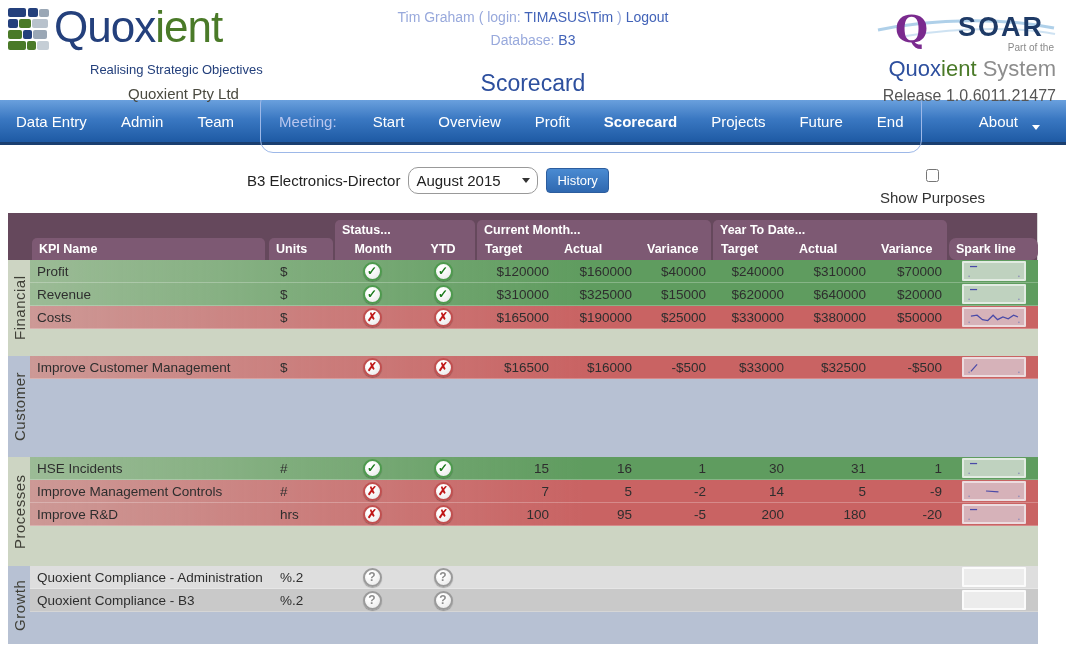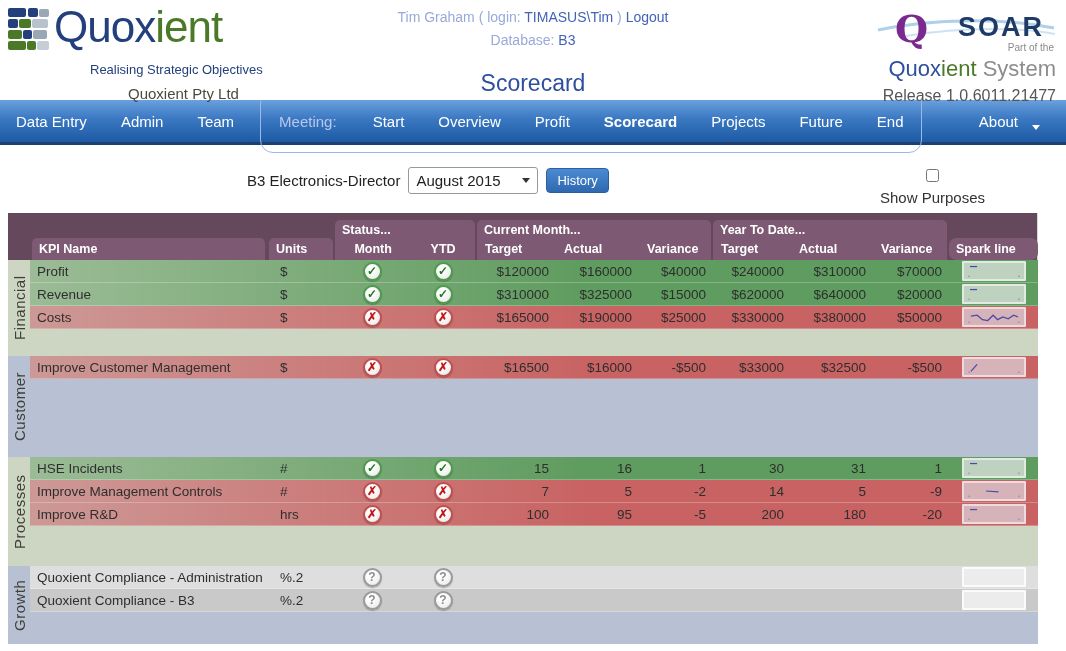--- a/index.html
+++ b/index.html
@@ -51,21 +51,21 @@
   .nav-item.active{font-weight:bold;}
   .meeting-pill{display:flex; gap:36px; align-items:center; border:1px solid #9db8e8; border-radius:13px; padding:22px 18px; margin-left:26px;}
   .meeting-label{color:#b9c6ee;}
   .about{margin-left:auto; margin-right:10px; display:flex; align-items:flex-end; gap:14px; cursor:pointer;}
   .caret{width:0; height:0; border-left:4px solid transparent; border-right:4px solid transparent; border-top:5px solid #fff; display:inline-block;}
 
   
   .controls{position:relative; height:68px;}
   .controls-center{position:absolute; left:247px; top:22px; display:flex; align-items:center; gap:8px;}
   .sc-label{font-size:15px; color:#222;}
-  .period-select{width:130px; height:27px; background:#fff; border:1px solid #999; border-radius:3px; display:flex; align-items:center; padding:0 7px; font-size:15px; color:#222; cursor:pointer;}
+  .period-select{width:130px; height:27px; background:#fff; border:1px solid #999; border-radius:10px; display:flex; align-items:center; padding:0 7px; font-size:15px; color:#222; cursor:pointer;}
   .period-select .sel-caret{margin-left:auto; width:0; height:0; border-left:4px solid transparent; border-right:4px solid transparent; border-top:5px solid #333;}
   .history-btn{height:25px; padding:0 10px; font-size:13px; color:#fff; background:linear-gradient(180deg,#4a8bd2,#2f68b0); border:1px solid #2c5d9e; border-radius:4px; display:flex; align-items:center; cursor:pointer;}
   .show-purposes{position:absolute; right:81px; top:24px; display:flex; align-items:center; gap:7px; font-size:15px; color:#333;flex-direction:column;}
   .show-purposes input{width:13px; height:13px; cursor:pointer;}
 
   
   .scorecard{width:1030px; margin-left:8px; border-right:1px solid #d8d8d8;}
   .thead{position:relative; height:47px; background:var(--header-purple); color:#fff; font-size:12.5px; font-weight:bold;}
   .hbox{position:absolute; background:var(--header-purple-light); border-radius:5px 5px 0 0; bottom:0;}
   .hbox .grp{position:absolute; top:3px; left:7px; white-space:nowrap;}

